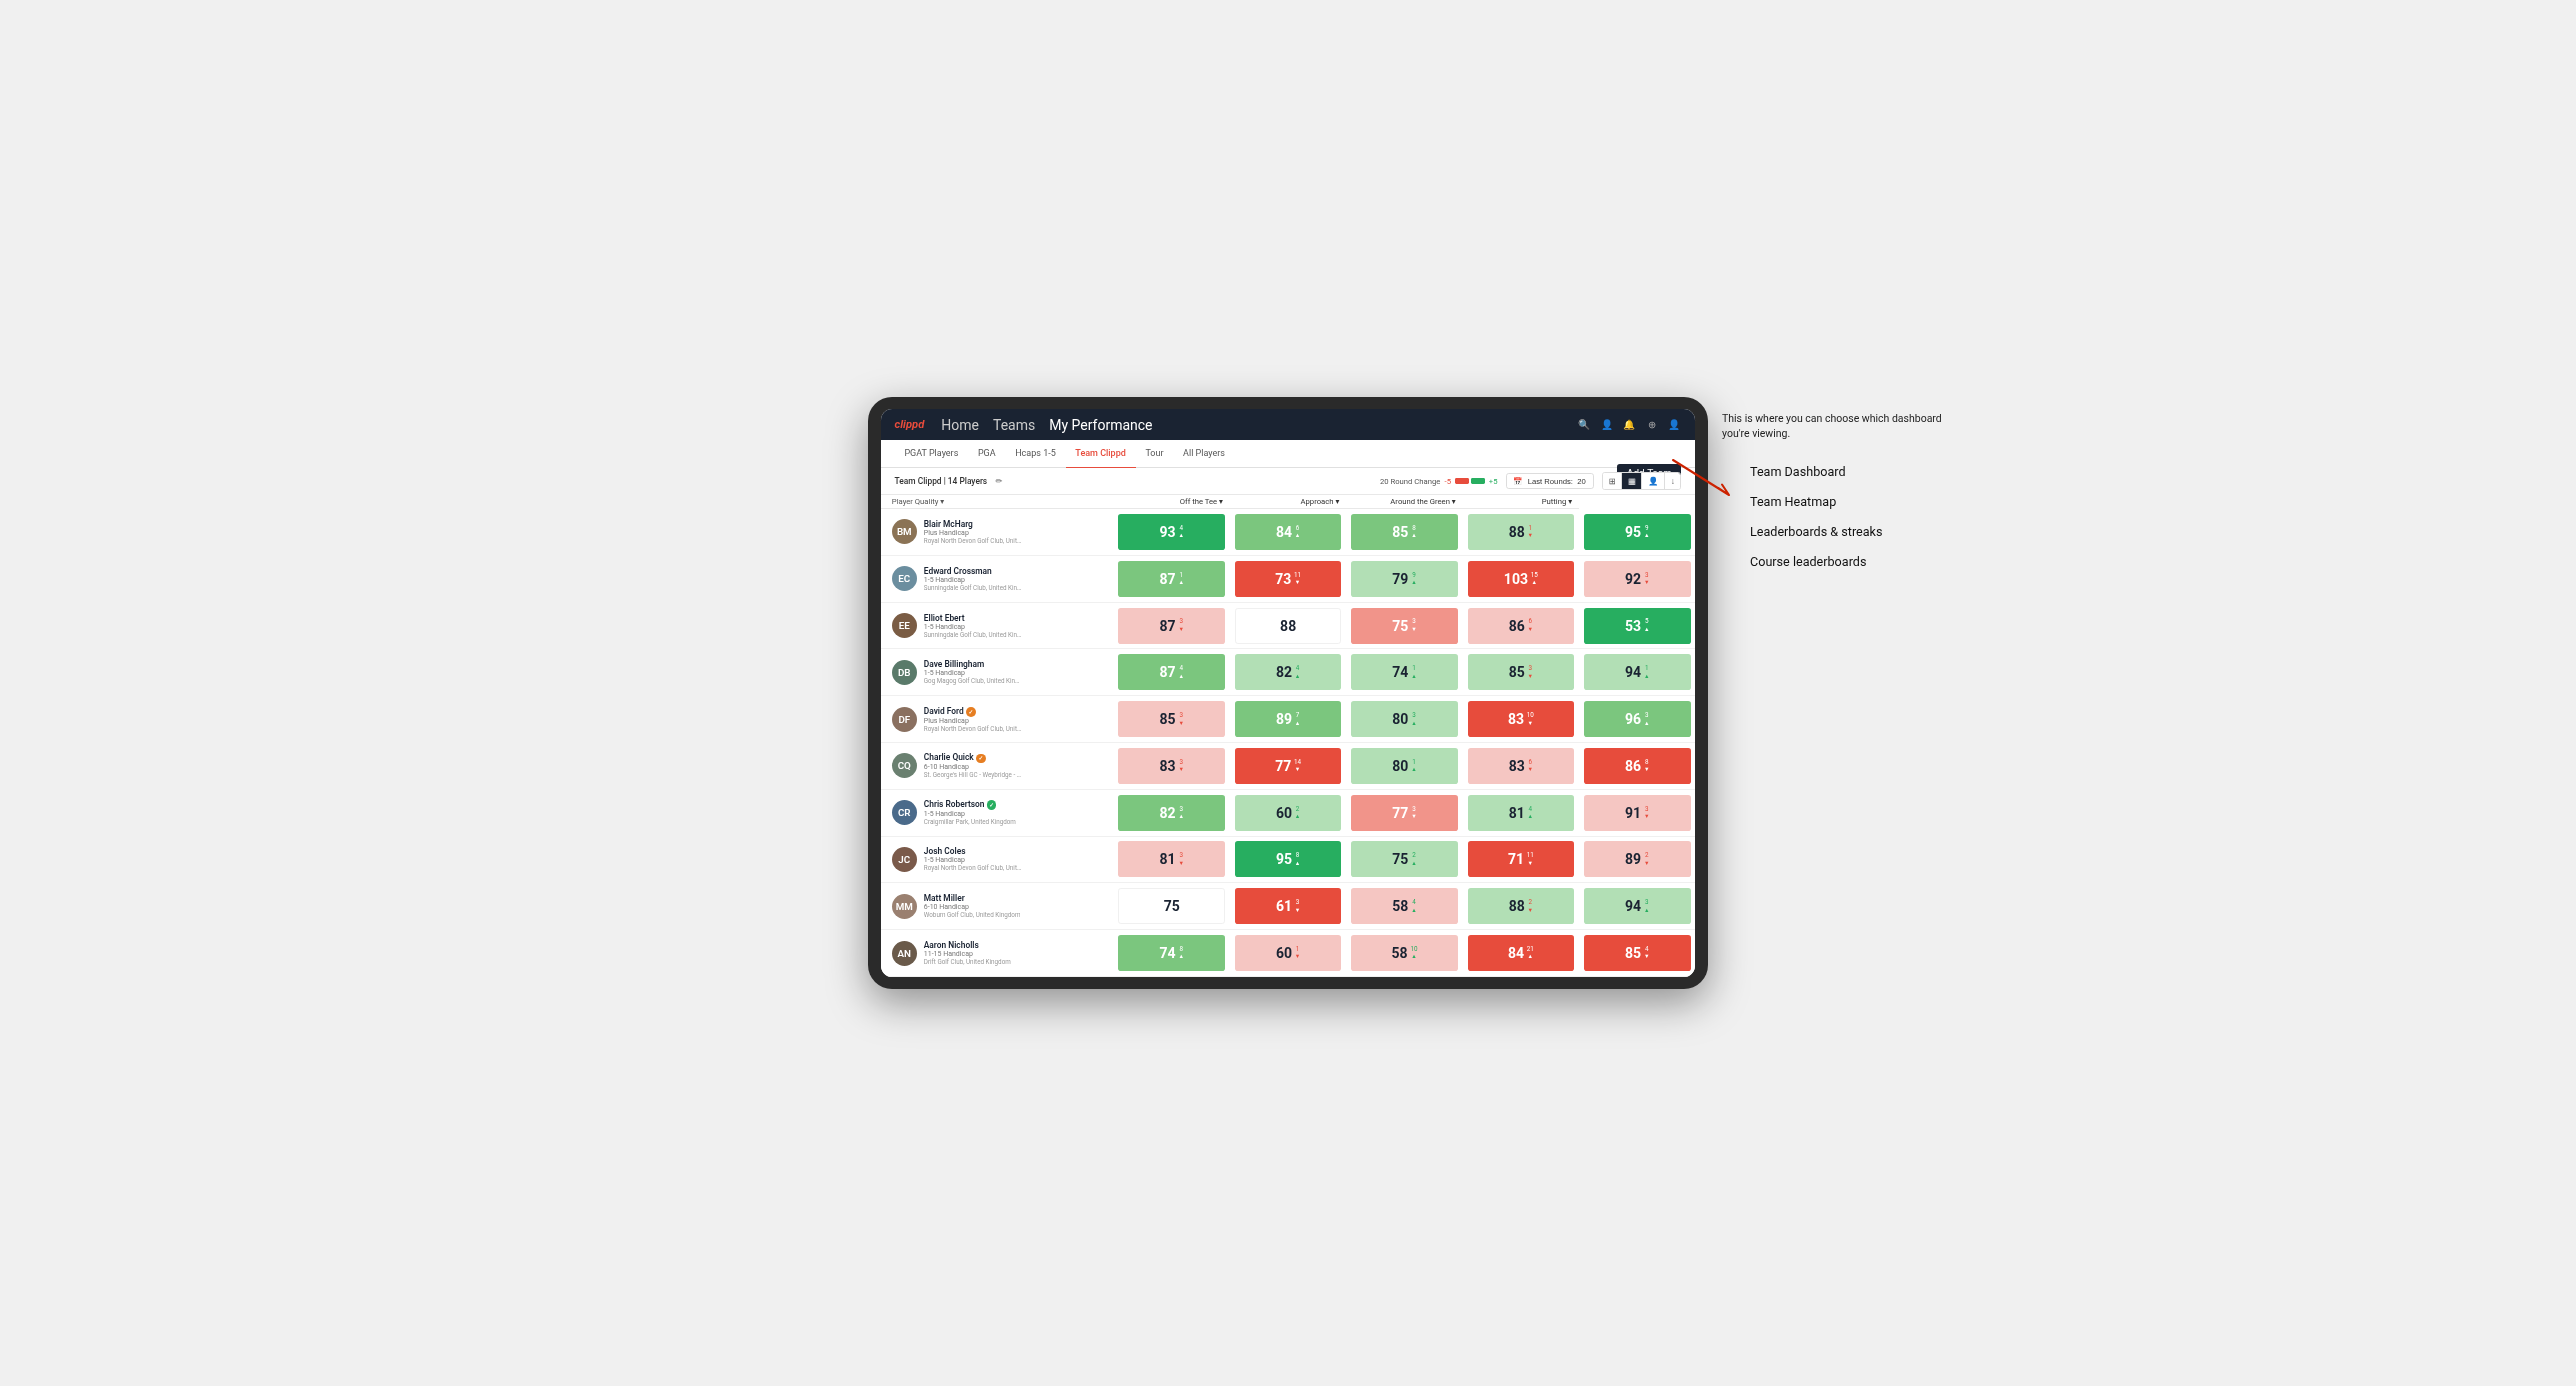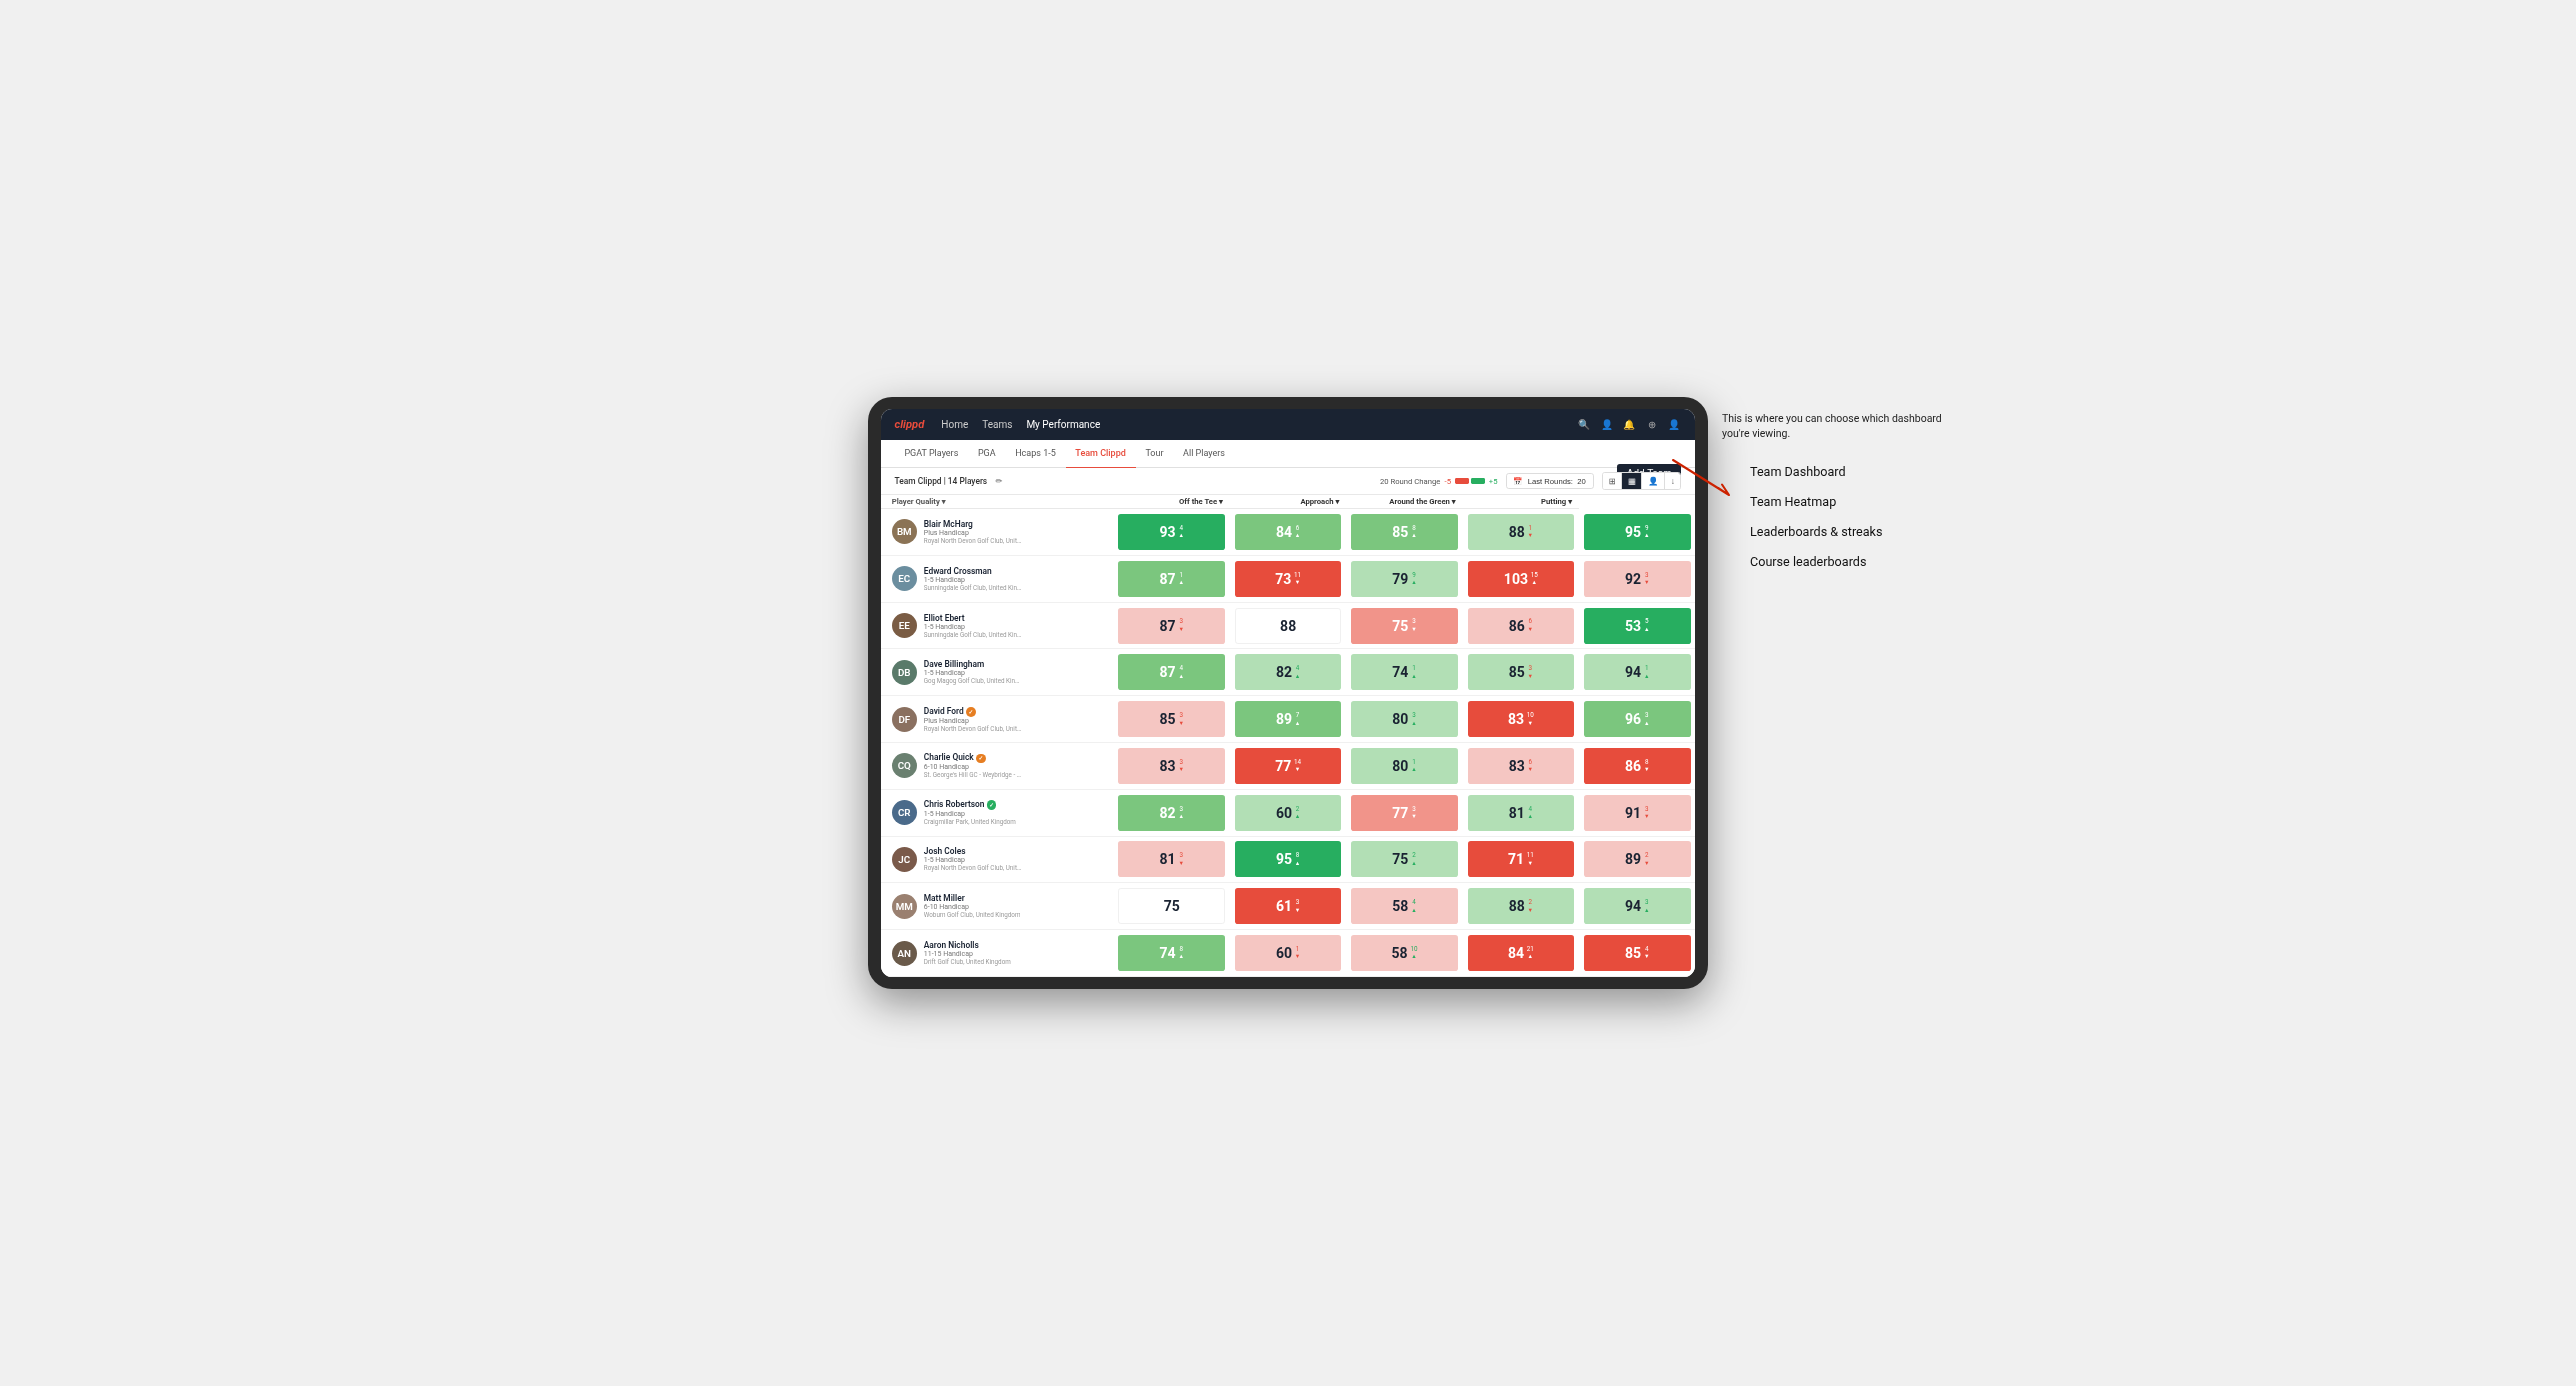--- a/index.html
+++ b/index.html
@@ -85,21 +85,21 @@
     }
 
     .nav-links {
       display: flex;
       gap: 14px;
       flex: 1;
     }
 
     .nav-link {
       color: #ccc;
-      font-size: 10px;
+      font-size: 14px;
       cursor: pointer;
       text-decoration: none;
     }
 
     .nav-link.active {
       color: #fff;
     }
 
     .nav-actions {
       display: flex;
@@ -249,21 +249,21 @@
     }
 
     .col-player { width: 126px; }
     .col-score { width: 74px; text-align: center; }
 
     
     thead th {
       font-size: 7.7px;
       color: #555;
       padding: 2px 7px;
-      font-weight: 700;
+      font-weight: 400;
       border-bottom: 0.7px solid #e8e8e8;
     }
 
     thead th.category-header {
       text-align: right;
       font-size: 7.7px;
       color: #333;
     }
 
     thead th.player-header {

